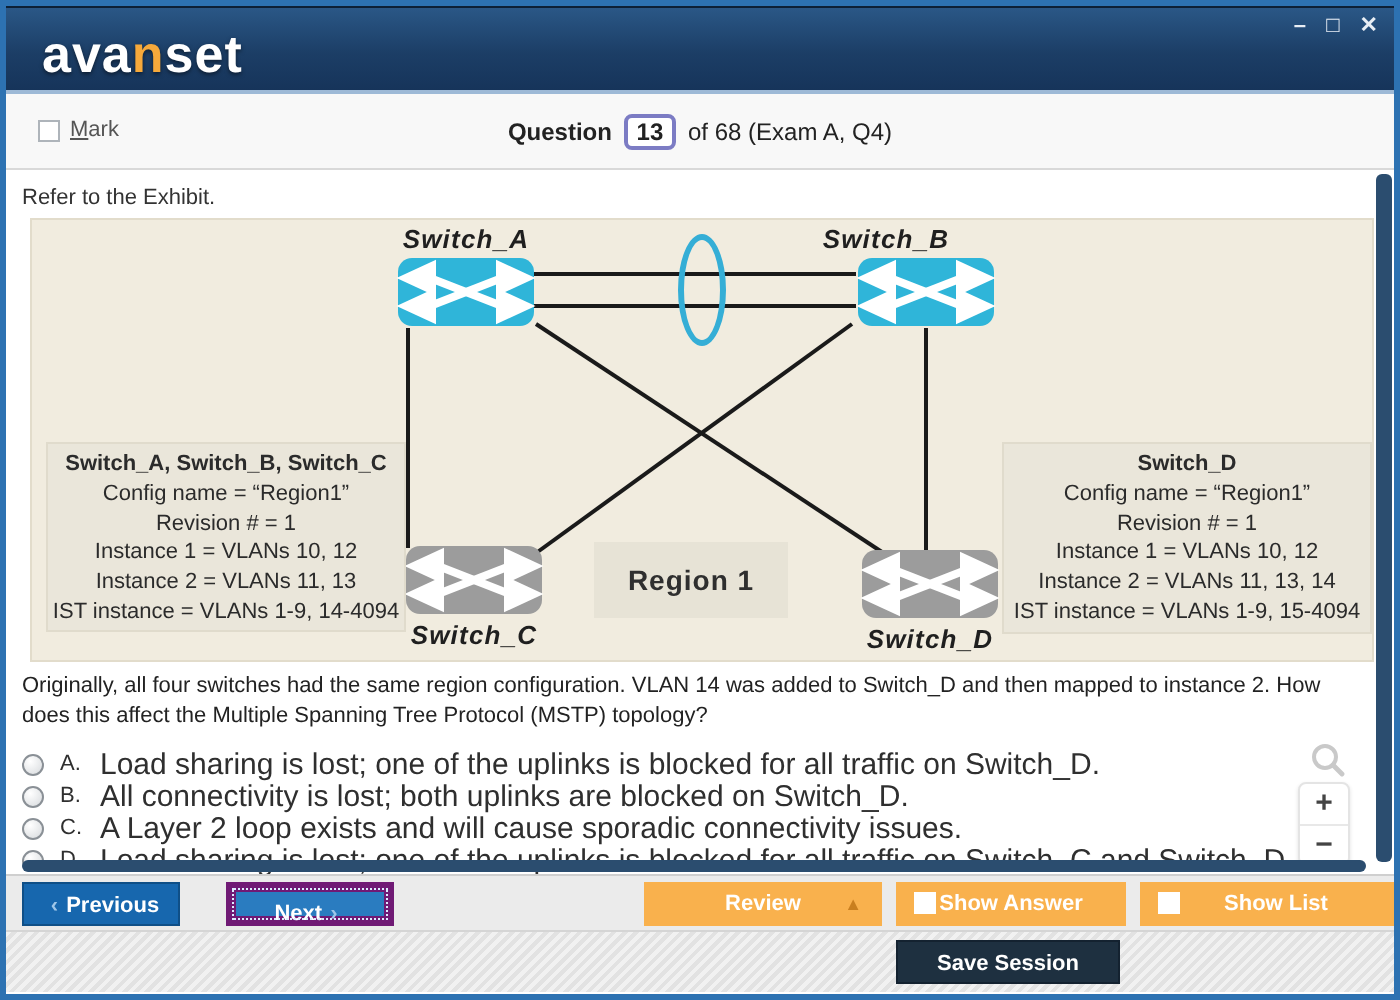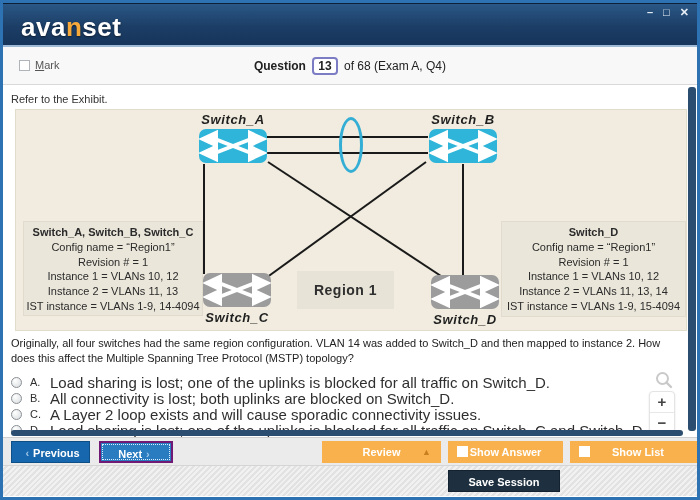--- a/index.html
+++ b/index.html
@@ -68,21 +68,21 @@
   .zoom-btn.top { border-bottom:1px solid #e8e8e8; }
   .vscroll { position:absolute; right:1px; top:2px; width:8px; height:344px;
     background:#2b4d6f; border-radius:3px; }
   .hscroll { position:absolute; left:8px; bottom:1px; height:6px; width:672px;
     background:#2b4d6f; border-radius:3px; }
   
   .toolbar { position:relative; height:28px; background:#ebebeb; border-top:1px solid #cfcfcf; }
   .btn { position:absolute; top:3px; height:22px; font-size:11px; font-weight:bold;
     color:#fff; text-align:center; line-height:22px; cursor:default; }
   .btn-prev { left:8px; width:79px; background:#1767ae; border:1px solid #0f4f87; }
-  .btn-next { left:96px; width:74px; background:#2a7cc0; border:2px solid #701a75;
+  .btn-next { left:110px; width:84px; background:#2a7cc0; border:5px solid #701a75;
     outline:1px dotted #dcedff; outline-offset:-4px; }
   .chev { color:#9fc6e8; font-weight:bold; margin:0 4px; }
   .btn-orange { background:#f9b14d; }
   .btn-review { left:319px; width:119px; }
   .btn-review .tri { position:absolute; right:10px; top:0; color:#c97f1f; font-size:9px; }
   .btn-showanswer { left:445px; width:115px; }
   .btn-showlist { left:567px; width:136px; }
   .btn-chk { position:absolute; left:9px; top:5px; width:11px; height:11px; background:#fff; }
   
   .statusbar { position:relative; height:31px; border-top:1px solid #d5d5d5;
@@ -141,21 +141,21 @@
             <line x1="17" y1="11" x2="53" y2="25"></line>
               <line x1="17" y1="25" x2="53" y2="11"></line>
             <polygon points="18,5 18,17 5,11"></polygon>
               <polygon points="18,19 18,31 5,25"></polygon>
             <polygon points="52,5 52,17 65,11"></polygon>
               <polygon points="52,19 52,31 65,25"></polygon>
           </g>
         </svg>
       </div>
 
-      <div class="sw-label" style="left:392px; top:2px;">Switch_B</div>
+      <div class="sw-label" style="left:372px; top:2px;">Switch_B</div>
       <div class="sw" style="left:412px; top:18px;">
         <svg width="70" height="36" viewBox="0 0 70 36">
           <rect x="1" y="1" width="68" height="34" rx="7" fill="#2fb5d9"></rect>
           <g stroke="#fff" stroke-width="4" fill="#fff">
             <line x1="17" y1="11" x2="53" y2="25"></line>
               <line x1="17" y1="25" x2="53" y2="11"></line>
             <polygon points="18,5 18,17 5,11"></polygon>
               <polygon points="18,19 18,31 5,25"></polygon>
             <polygon points="52,5 52,17 65,11"></polygon>
               <polygon points="52,19 52,31 65,25"></polygon>

